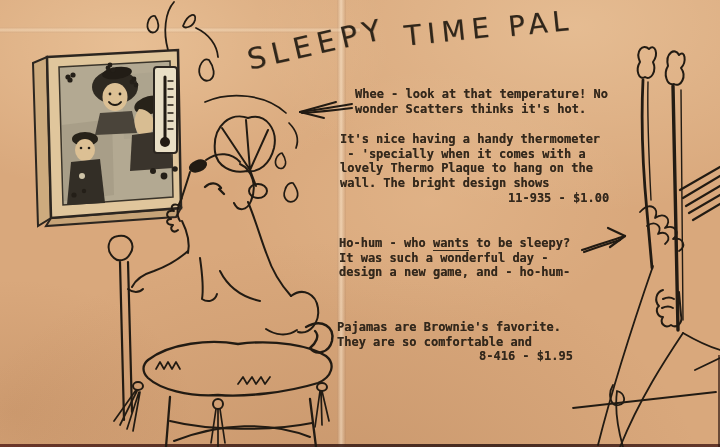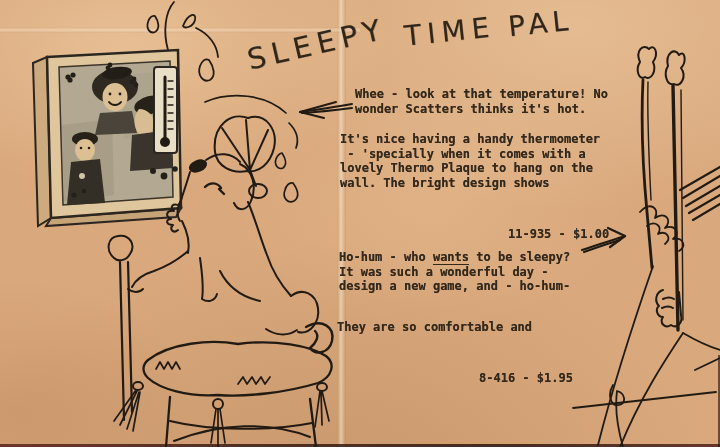--- a/index.html
+++ b/index.html
@@ -19,21 +19,21 @@
   .crease-h{position:absolute;left:0;top:27px;width:360px;height:6px;
     background:linear-gradient(180deg, rgba(118,68,38,0.07), rgba(255,240,216,0.38), rgba(118,68,38,0.08));}
   .edge-bottom{position:absolute;left:0;bottom:0;width:100%;height:3px;
     background:linear-gradient(90deg,#5a241c,#3f1d16 30%,#2e1712 70%,#51241c);opacity:.85;}
   .edge-right{position:absolute;right:0;bottom:0;width:2px;height:92px;background:#2e1712;opacity:.65;}
 
   .tblock{position:absolute;color:#33281c;font-size:12px;font-weight:700;line-height:14.7px;
     text-shadow:0 0 .6px rgba(51,40,28,.65);}
   .tl{white-space:pre;}
   .uline{border-bottom:1.6px solid currentColor;}
-  .price{white-space:pre;margin-top:36px;}
+  .price{white-space:pre;}
 
   .title-word{position:absolute;font-family:"DejaVu Sans","Liberation Sans",sans-serif;
     color:rgba(38,30,21,.92);font-weight:400;white-space:nowrap;
     text-shadow:.6px .4px 0 rgba(38,30,21,.35);}
   #tw0{left:246px;top:27px;font-size:29px;letter-spacing:6px;transform:rotate(-13deg);}
   #tw1{left:404px;top:15px;font-size:28px;letter-spacing:6px;transform:rotate(-6deg);}
   #tw2{left:508px;top:7px;font-size:28px;letter-spacing:5px;transform:rotate(-6deg);}
 
   svg{position:absolute;overflow:visible;}
   .ink{stroke:#221b13;fill:none;stroke-linecap:round;stroke-linejoin:round;}
@@ -237,24 +237,25 @@
   </div>
 
   <div class="tblock" style="left:340px;top:132px;">
     <div class="tl">It's nice having a handy thermometer</div>
     <div class="tl"> - 'specially when it comes with a</div>
     <div class="tl">lovely Thermo Plaque to hang on the</div>
     <div class="tl">wall. The bright design shows</div>
     <div class="tl price" style="margin-left:168px;">11-935 - $1.00</div>
   </div>
 
-  <div class="tblock" style="left:339px;top:250px;">
+  <div class="tblock" style="left:339px;top:236px;">
     <div class="tl"><span>Ho-hum - who </span><span class="uline">wants</span><span> to be sleepy?</span></div>
     <div class="tl">It was such a wonderful day -</div>
     <div class="tl">design a new game, and - ho-hum-</div>
   </div>
 
   <div class="tblock" style="left:337px;top:320px;">
+    <div class="tl">Pajamas are Brownie's favorite.</div>
     <div class="tl">They are so comfortable and</div>
     <div class="tl price" style="margin-left:142px;">8-416 - $1.95</div>
   </div>
 
 </div>
 
 </body></html>

